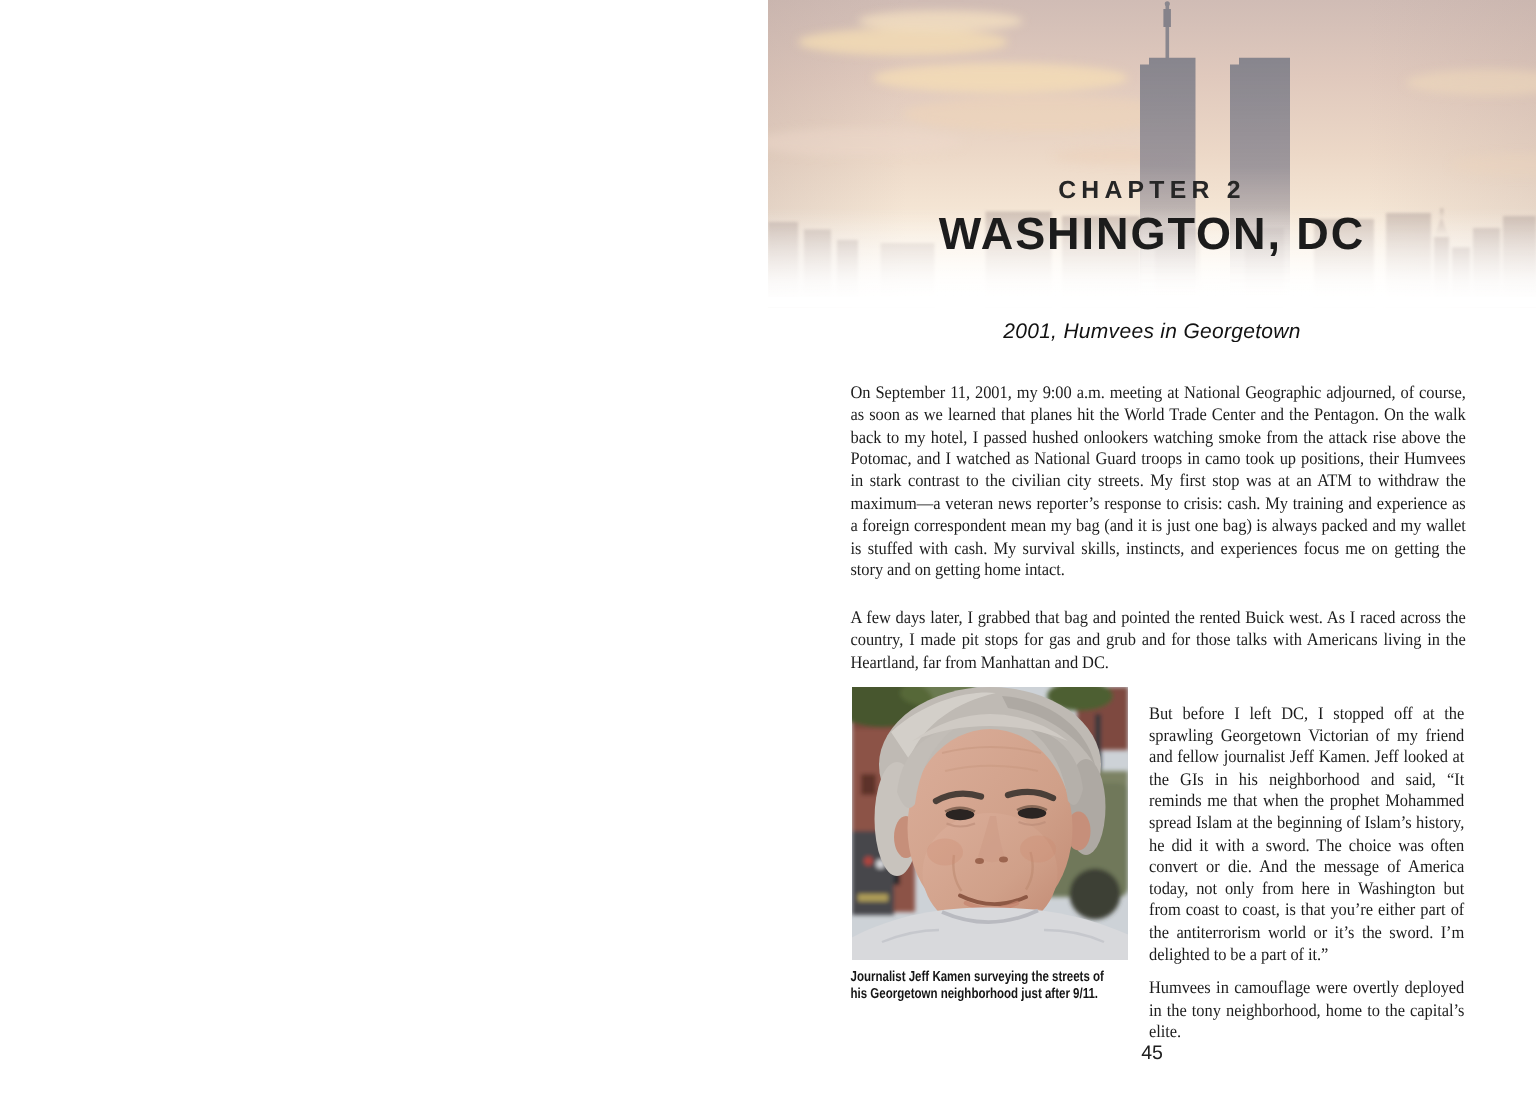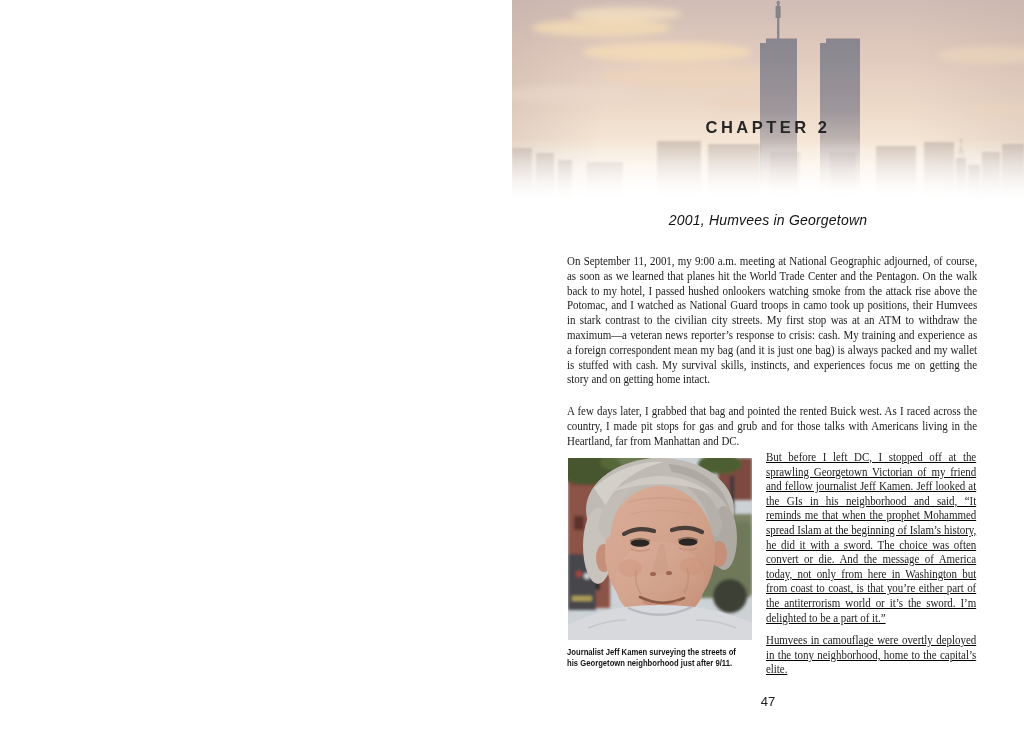--- a/index.html
+++ b/index.html
@@ -25,21 +25,21 @@
   .par1{position:absolute;left:55px;top:254px;width:441px;}
   .par2{position:absolute;left:55px;top:404px;width:441px;}
 
   .photo{position:absolute;left:56px;top:458px;width:184px;height:182px;}
   .photo svg{display:block;}
 
   .caption{position:absolute;left:55px;top:646px;width:300px;transform:scaleX(0.8);
     transform-origin:top left;font-family:"Liberation Sans",sans-serif;font-weight:bold;
     font-size:9.6px;line-height:11.3px;color:#151515;white-space:nowrap;}
 
-  .right-col{position:absolute;left:254px;top:450px;width:226px;text-decoration:underline;}
+  .right-col{position:absolute;left:254px;top:468px;width:226px;}
   .right-col .body-par{width:226px;line-height:14.6px;}
   .right-col .par4{margin-top:8px;}
 
   .page-number{position:absolute;left:0;top:694px;width:512px;text-align:center;
     font-family:"Liberation Sans",sans-serif;font-size:13px;color:#202020;}
 </style>
 </head>
 <body>
 
 <div class="spread">
@@ -133,20 +133,21 @@
           <path d="M248,43 L254,43 L254,38.5 L285,38.5 L285,198 L248,198 Z"></path>
           <path d="M308,43 L314,43 L314,38.5 L348,38.5 L348,198 L308,198 Z"></path>
         </g>
 
         <rect x="0" y="138" width="512" height="67" fill="url(#fadeWhite)"></rect>
         <rect x="0" y="198" width="512" height="7" fill="#ffffff"></rect>
       </svg>
     </div>
 
     <div class="chapter-label">CHAPTER 2</div>
+    <div class="chapter-title">WASHINGTON, DC</div>
     <div class="section-heading">2001, Humvees in Georgetown</div>
 
     <div class="body-par par1">On September 11, 2001, my 9:00 a.m. meeting at National Geographic adjourned, of course, as soon as we learned that planes hit the World Trade Center and the Pentagon. On the walk back to my hotel, I passed hushed onlookers watching smoke from the attack rise above the Potomac, and I watched as National Guard troops in camo took up positions, their Humvees in stark contrast to the civilian city streets. My first stop was at an ATM to withdraw the maximum—a veteran news reporter’s response to crisis: cash. My training and experience as a foreign correspondent mean my bag (and it is just one bag) is always packed and my wallet is stuffed with cash. My survival skills, instincts, and experiences focus me on getting the story and on getting home intact.</div>
     <div class="body-par par2">A few days later, I grabbed that bag and pointed the rented Buick west. As I raced across the country, I made pit stops for gas and grub and for those talks with Americans living in the Heartland, far from Manhattan and DC.</div>
 
     <div class="photo">
       <svg width="184" height="182" viewBox="0 0 184 182">
         <defs>
           <linearGradient id="faceGrad" x1="0" y1="0" x2="1" y2="1">
             <stop offset="0" stop-color="#dbae9a"></stop>
@@ -238,16 +239,16 @@
     <div class="caption">
       <div>Journalist Jeff Kamen surveying the streets of</div>
       <div>his Georgetown neighborhood just after 9/11.</div>
     </div>
 
     <div class="right-col">
       <div class="body-par par3">But before I left DC, I stopped off at the sprawling Georgetown Victorian of my friend and fellow journalist Jeff Kamen. Jeff looked at the GIs in his neighborhood and said, “It reminds me that when the prophet Mohammed spread Islam at the beginning of Islam’s history, he did it with a sword. The choice was often convert or die. And the message of America today, not only from here in Washington but from coast to coast, is that you’re either part of the antiterrorism world or it’s the sword. I’m delighted to be a part of it.”</div>
       <div class="body-par par4">Humvees in camouflage were overtly deployed in the tony neighborhood, home to the capital’s elite.</div>
     </div>
 
-    <div class="page-number">47</div>
+    <div class="page-number">45</div>
 
   </div>
 </div>
 
 </body></html>

